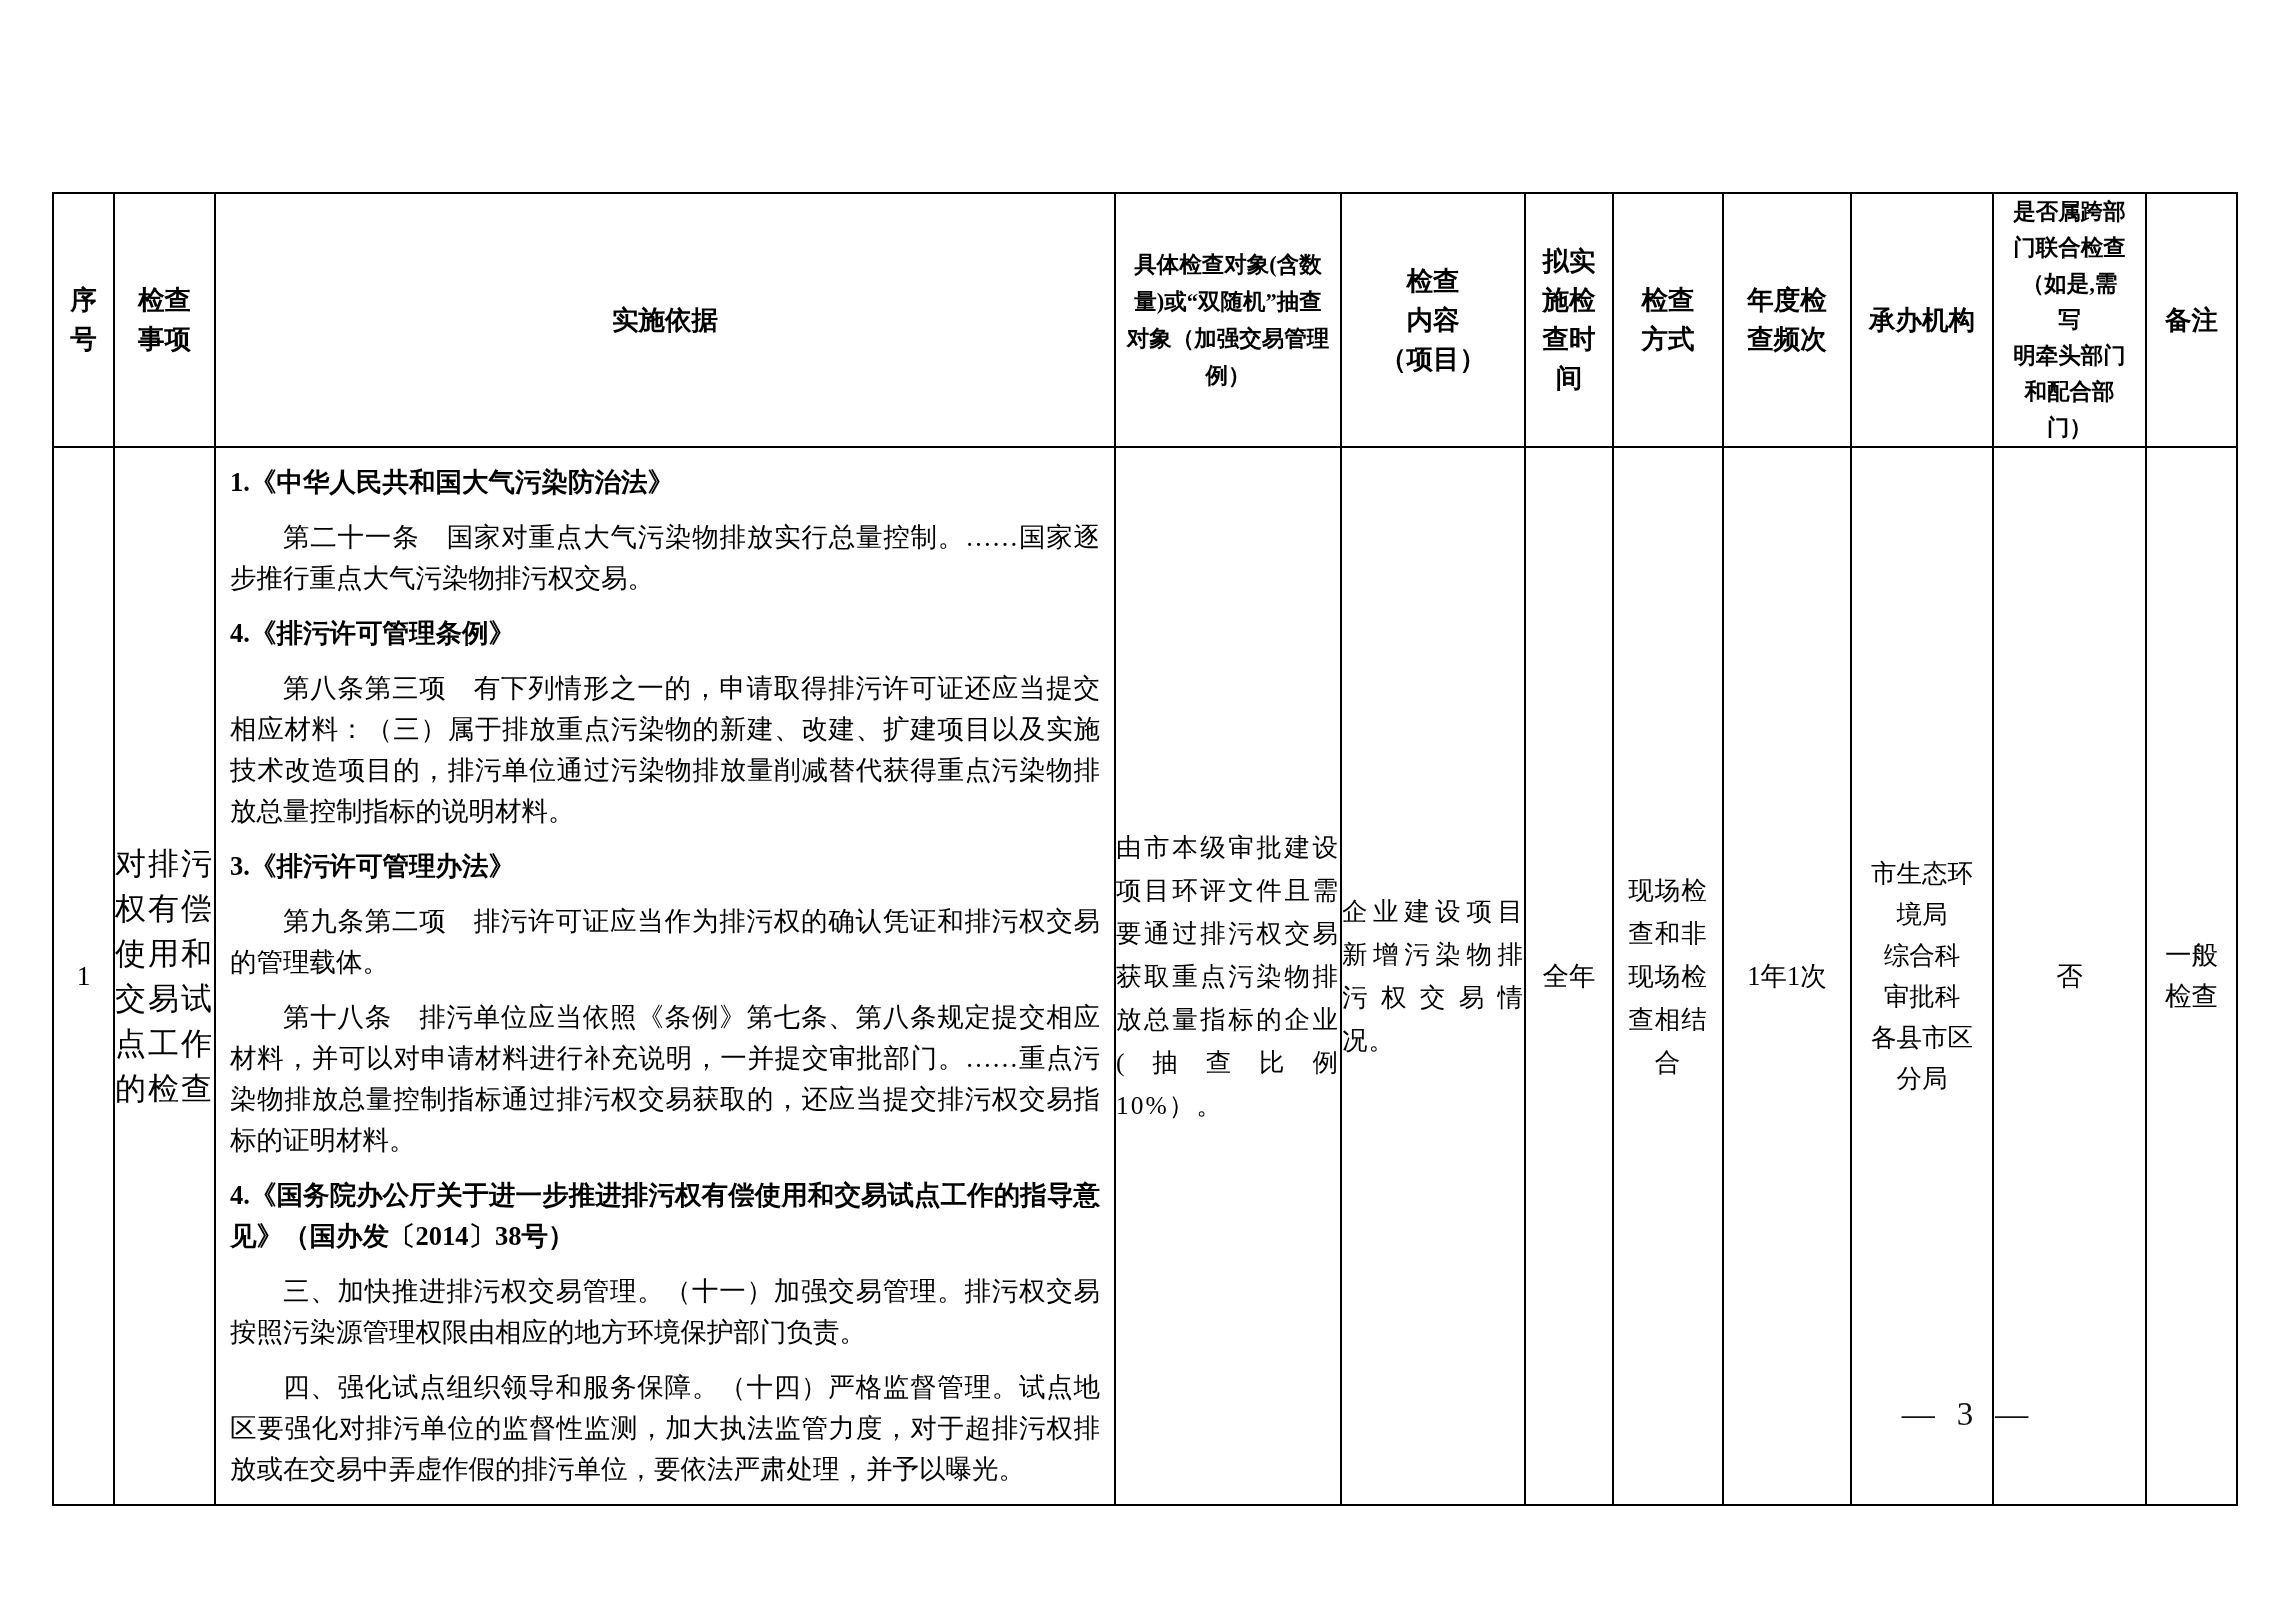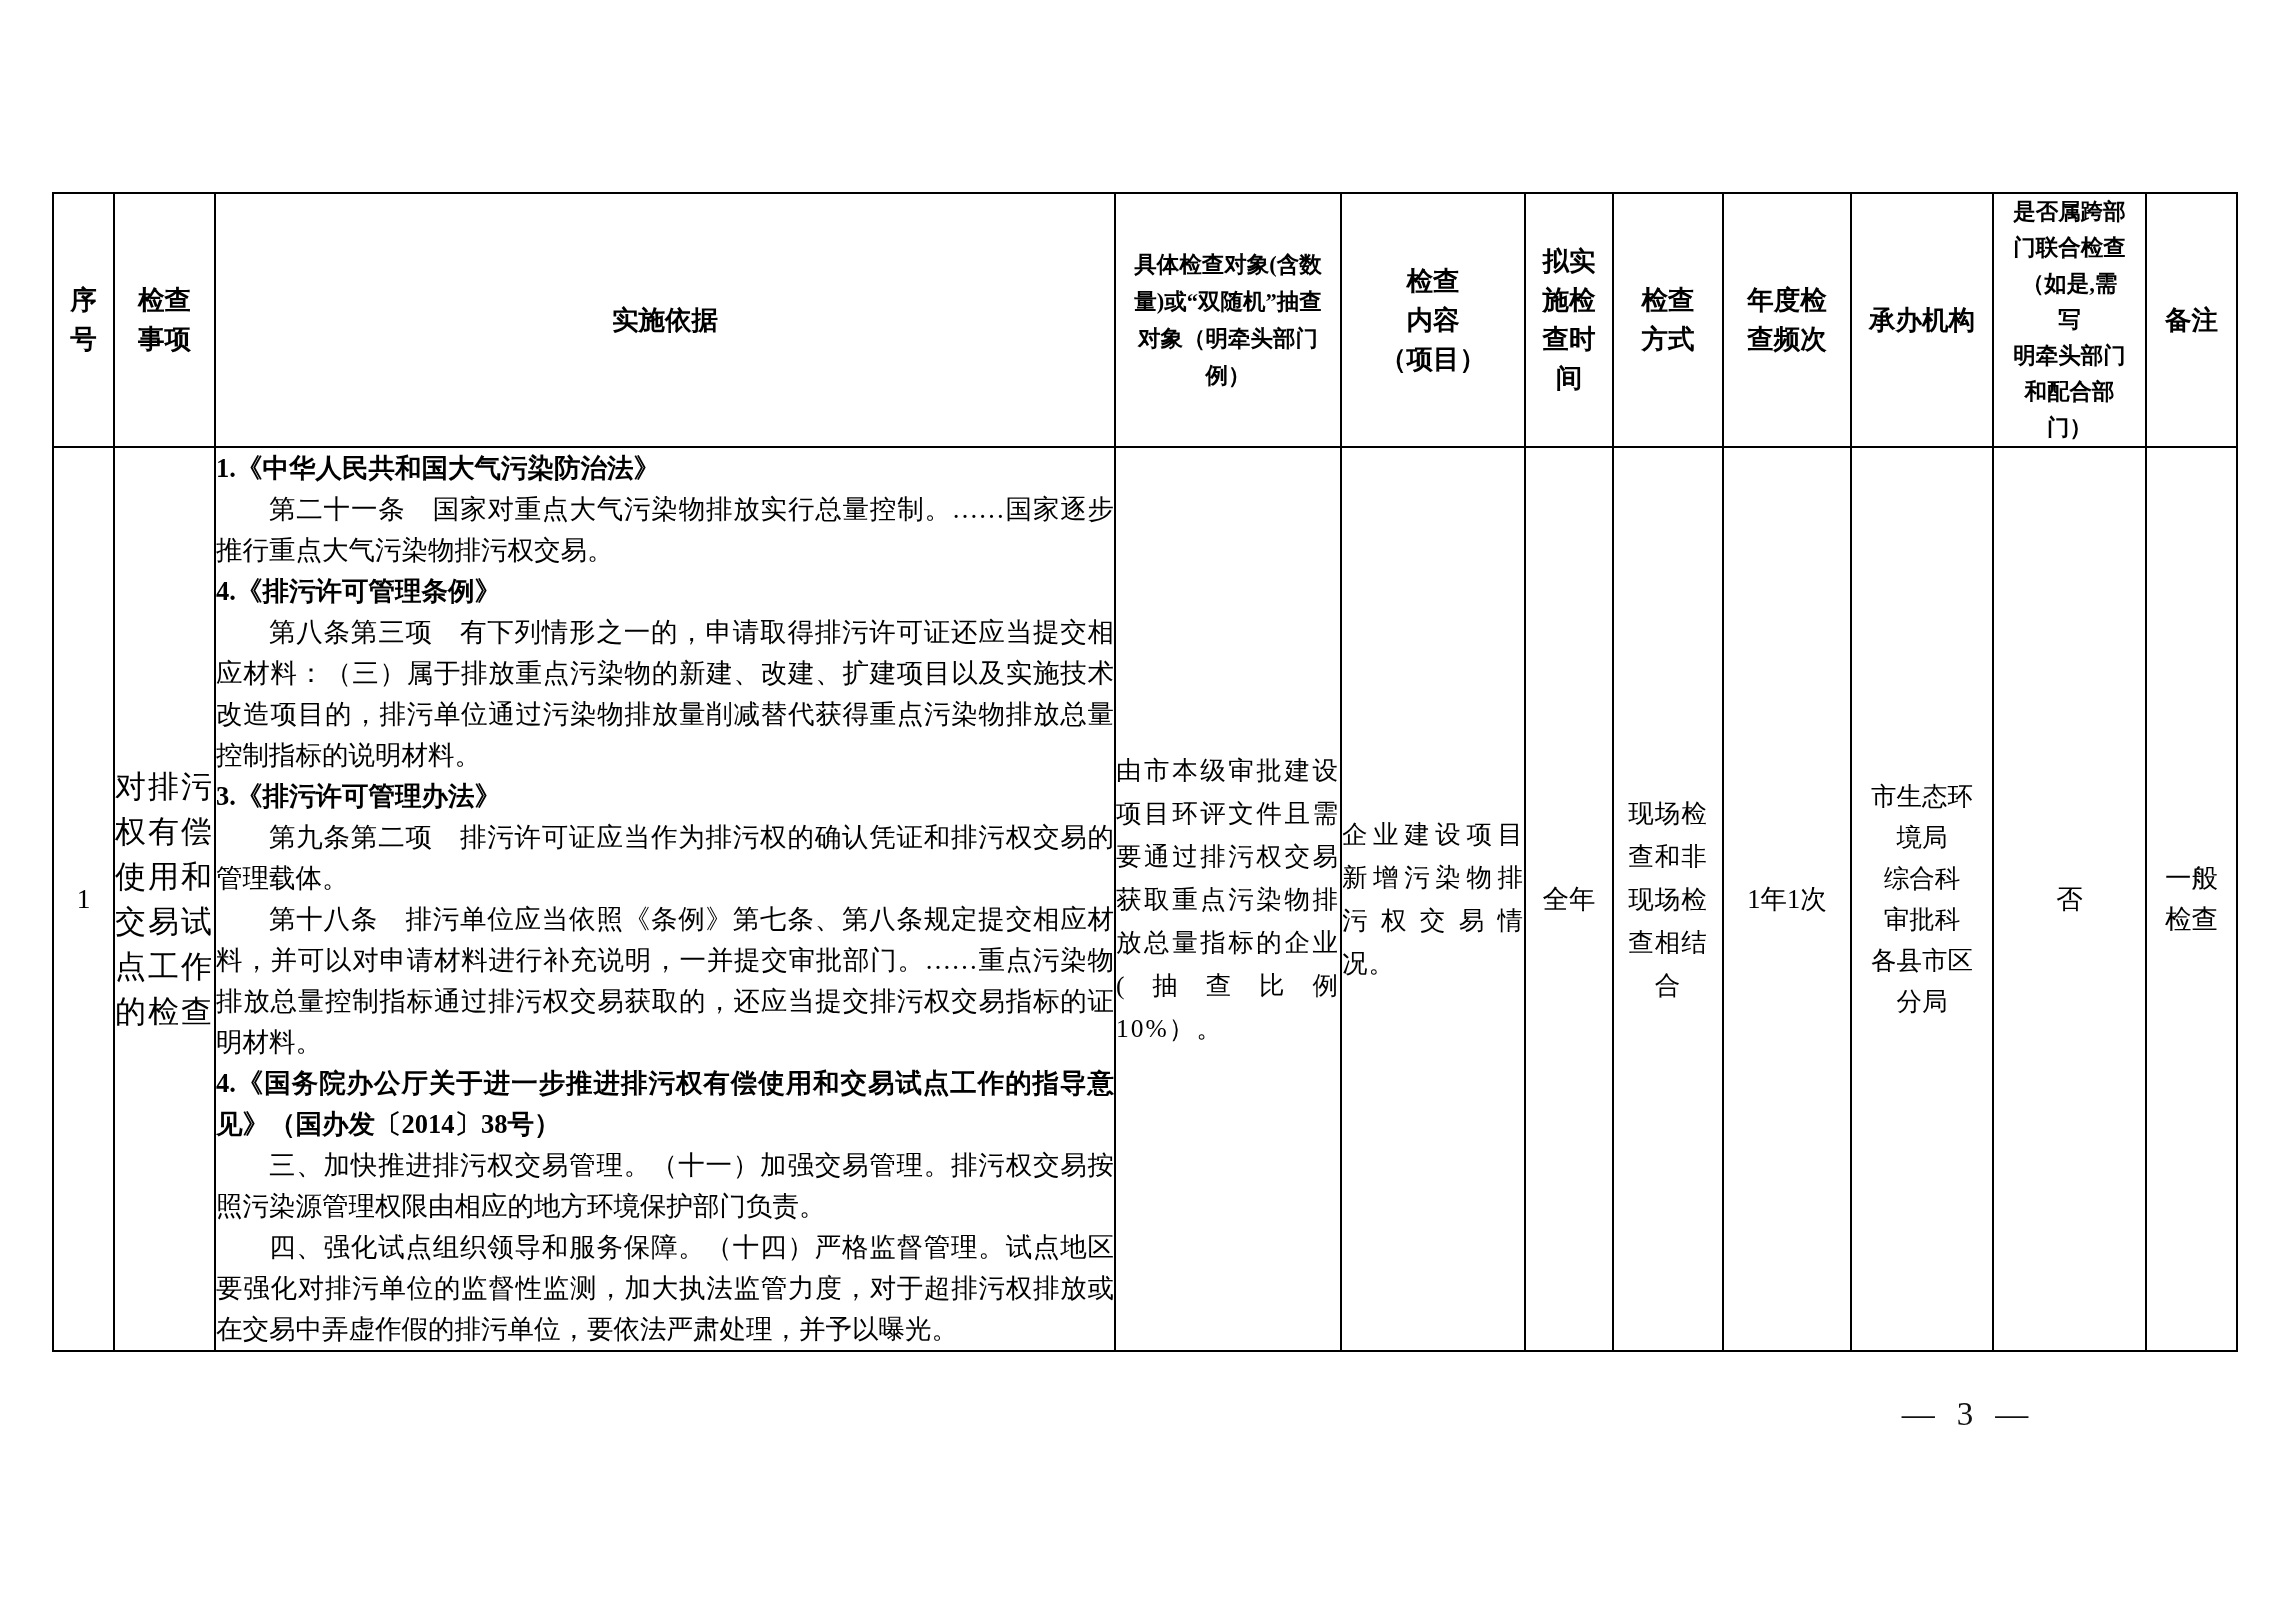--- a/index.html
+++ b/index.html
@@ -23,21 +23,21 @@
   }
   tr.hrow th.h-target { font-size:22.5px; line-height:37px; padding:0 5.9px; }
   tr.hrow th.h-joint  { font-size:22.5px; line-height:36px; padding:0 18px; }
 
   td.c-seq { font-size:27.4px; }
   .pre { white-space:pre-line; }
   .item-text { font-size:31px; line-height:45px; letter-spacing:2px; }
 
   td.c-basis { vertical-align:top; text-align:left; padding:2.9px 13.7px 0 13.7px; }
   td.c-basis p {
-    margin:0; font-size:26.5px; line-height:41px; text-align:justify;
+    margin:14px; font-size:26.5px; line-height:41px; text-align:justify;
     font-weight:normal;
   }
   td.c-basis p.bold { font-weight:bold; }
   td.c-basis p.indent { text-indent:53px; }
 
   td.c-target { padding:0 12.7px; }
   .target-text { font-size:25.5px; line-height:43px; letter-spacing:2px; text-align:justify; text-align-last:left; }
   td.c-content { padding:0 11.8px;border-radius:10px; }
   .content-text { font-size:25.5px; line-height:43px; letter-spacing:1px; text-align:justify; text-align-last:left; }
 
@@ -72,21 +72,21 @@
     </colgroup>
     <tbody>
       <tr class="hrow">
         <th>序
 号</th>
         <th>检查
 事项</th>
         <th>实施依据</th>
         <th class="h-target">具体检查对象(含数
 量)或“双随机”抽查
-对象（明牵头部门
+对象（加强交易管理
 例）</th>
         <th>检查
 内容
 （项目）</th>
         <th>拟实
 施检
 查时
 间</th>
         <th>检查
 方式</th>

